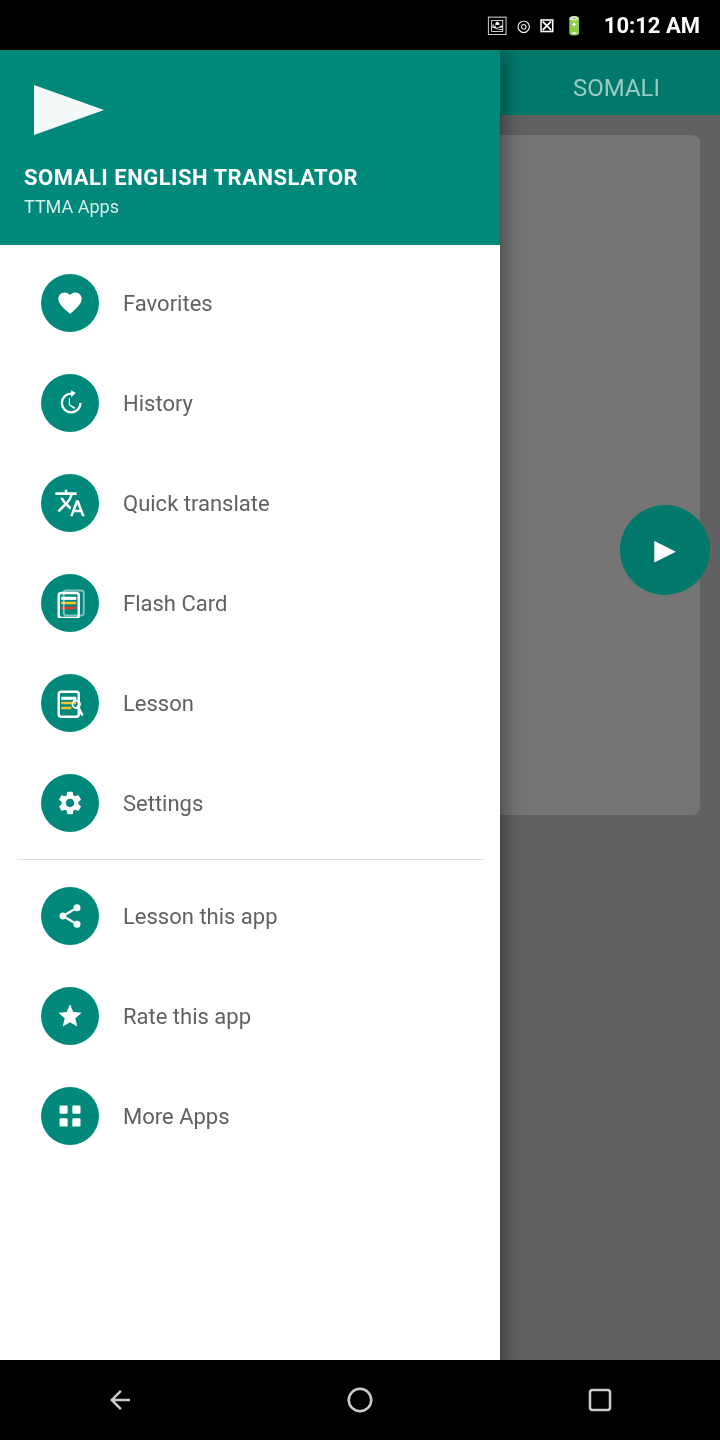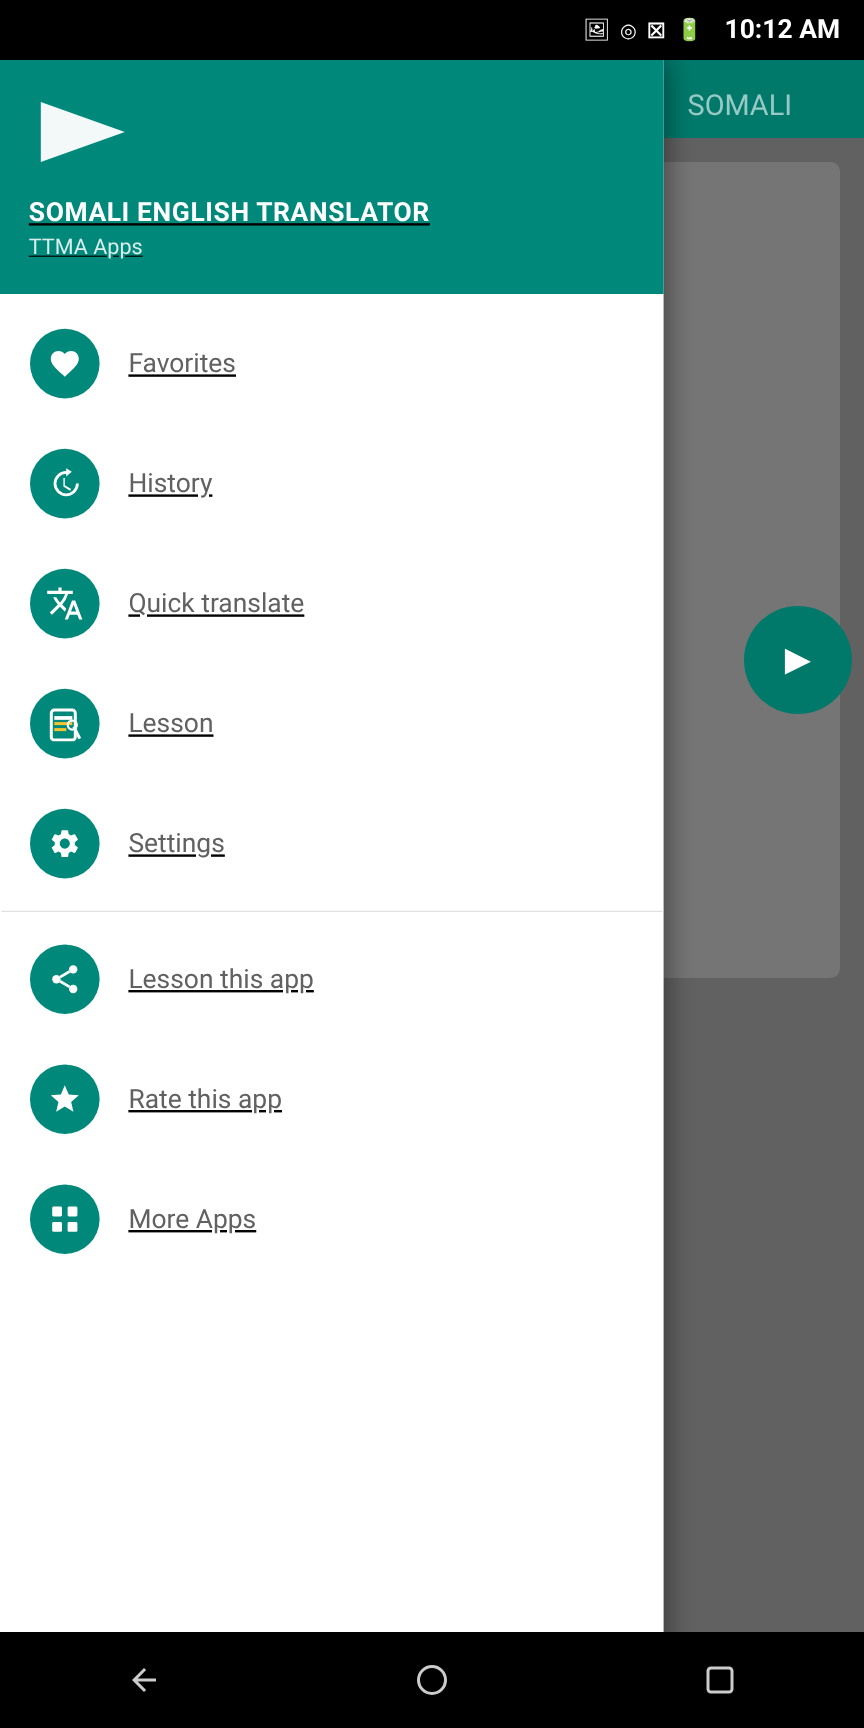--- a/index.html
+++ b/index.html
@@ -119,27 +119,26 @@
       width: 720px;
       height: 1390px;
       z-index: 50;
     }
 
     
     .drawer {
       position: absolute;
       top: 0;
       left: 0;
-      width: 553px;
+      width: 500px;
       height: 100%;
       background: #fff;
       display: flex;
       flex-direction: column;
       box-shadow: 4px 0 20px rgba(0,0,0,0.4);
-      text-decoration: underline;
     }
 
     
     .drawer-header {
       background: #00897b;
       padding: 30px 24px 28px 24px;
       height: 195px;
       display: flex;
       flex-direction: column;
       justify-content: flex-end;
@@ -160,21 +159,21 @@
     }
     .drawer-app-company {
       color: rgba(255,255,255,0.85);
       font-size: 18px;
     }
 
     
     .drawer-menu {
       flex: 1;
       overflow-y: auto;
-      padding: 8px 1px;
+      padding: 8px 17px;
     }
     .menu-item {
       display: flex;
       align-items: center;
       padding: 0 24px;
       height: 100px;
       cursor: pointer;
       transition: background 0.15s;
     }
     .menu-icon-circle {
@@ -289,20 +288,32 @@
 
       <div class="menu-item">
         <div class="menu-icon-circle">
           <svg width="32" height="32" viewBox="0 0 24 24">
             <path d="M12.87 15.07l-2.54-2.51.03-.03A17.52 17.52 0 0 0 14.07 6H17V4h-7V2H8v2H1v2h11.17C11.5 7.92 10.44 9.75 9 11.35 8.07 10.32 7.3 9.19 6.69 8h-2c.73 1.63 1.73 3.17 2.98 4.56l-5.09 5.02L4 19l5-5 3.11 3.11.76-2.04zM18.5 10h-2L12 22h2l1.12-3h4.75L21 22h2l-4.5-12zm-2.62 7l1.62-4.33L19.12 17h-3.24z"></path>
           </svg>
         </div>
         <span class="menu-label">Quick translate</span>
       </div>
 
+      <div class="menu-item">
+        <div class="menu-icon-circle">
+          <svg width="30" height="30" viewBox="0 0 24 24">
+            <rect x="3" y="4" width="16" height="20" rx="2" fill="none" stroke="white" stroke-width="2"></rect>
+            <rect x="5" y="7" width="12" height="2.5" fill="white"></rect>
+            <rect x="5" y="11" width="12" height="2" fill="#f4c430"></rect>
+            <rect x="5" y="15" width="12" height="2" fill="#e53935"></rect>
+            <rect x="7" y="2" width="16" height="20" rx="2" fill="none" stroke="white" stroke-width="1.5" opacity="0.5"></rect>
+          </svg>
+        </div>
+        <span class="menu-label">Flash Card</span>
+      </div>
 
       <div class="menu-item">
         <div class="menu-icon-circle">
           <svg width="30" height="30" viewBox="0 0 24 24">
             <rect x="3" y="3" width="16" height="20" rx="2" fill="none" stroke="white" stroke-width="2"></rect>
             <rect x="5" y="7" width="12" height="2.5" fill="white"></rect>
             <rect x="5" y="11" width="12" height="2" fill="#f4c430"></rect>
             <rect x="5" y="15" width="8" height="2" fill="#f4c430"></rect>
             <line x1="18" y1="14" x2="22" y2="22" stroke="white" stroke-width="2"></line>
             <circle cx="17" cy="13" r="3" fill="none" stroke="white" stroke-width="1.5"></circle>

